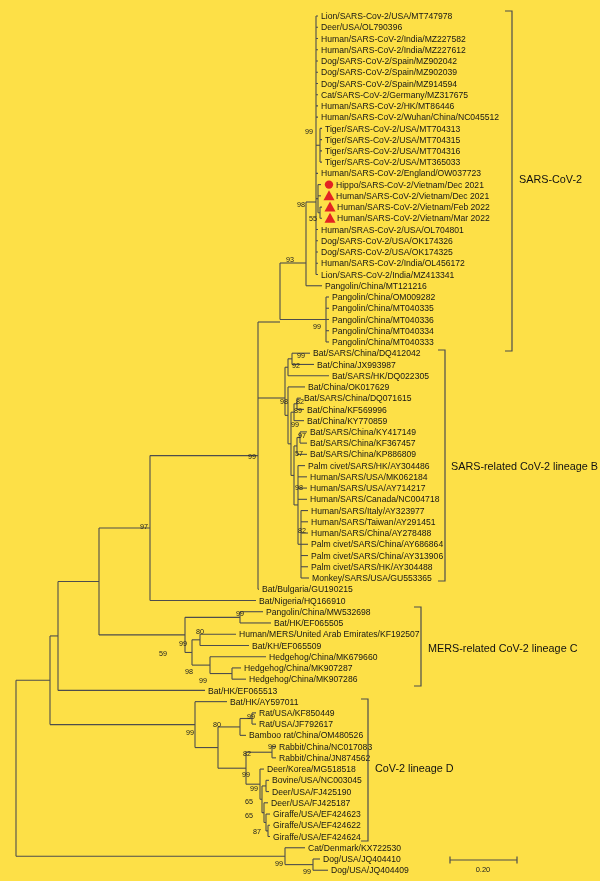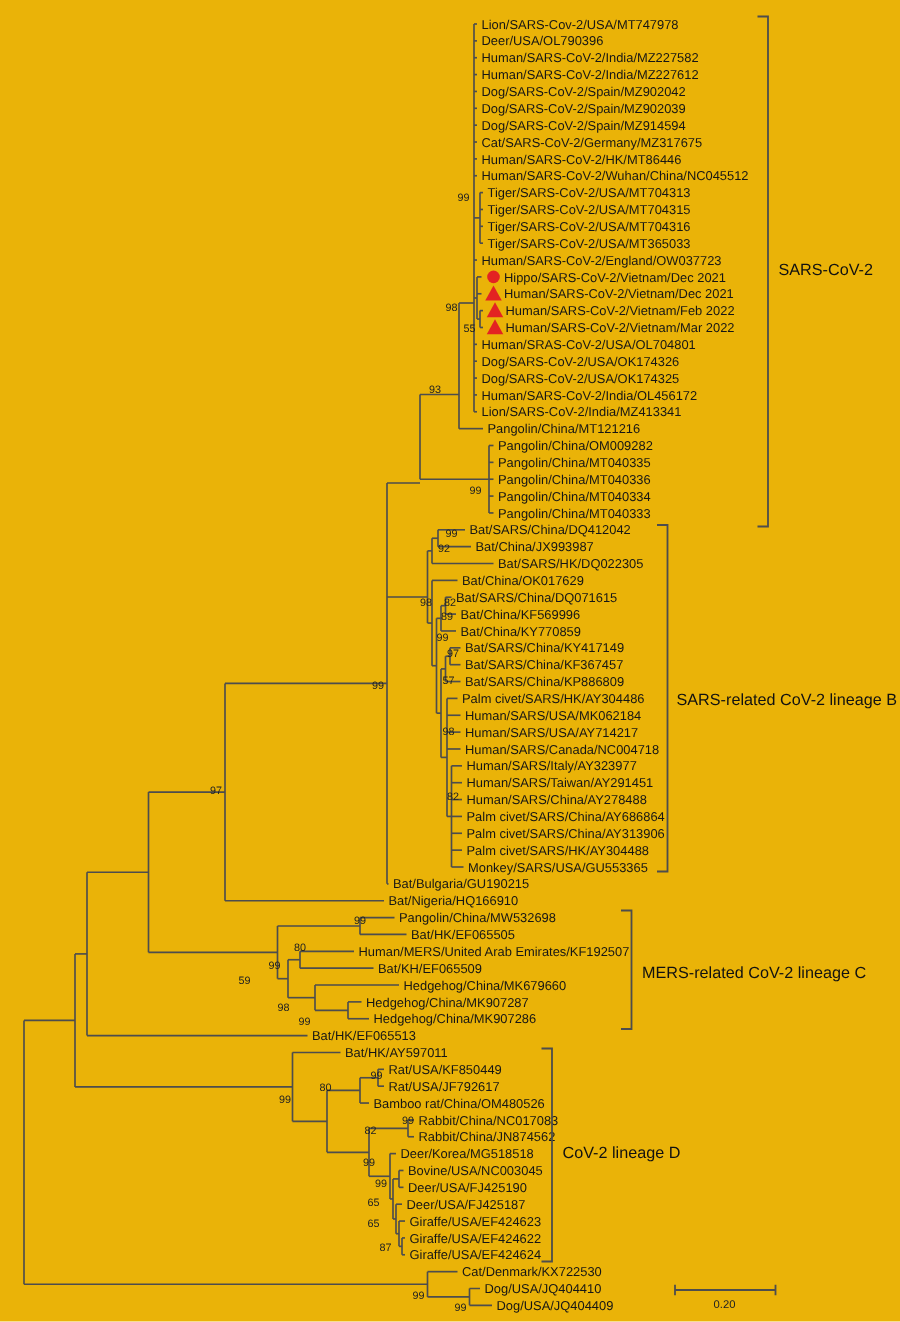--- a/index.html
+++ b/index.html
@@ -1,17 +1,17 @@
 <!DOCTYPE html>
 <html><head>
 <meta charset="utf-8">
 <style>
   html,body{margin:0;padding:0;background:#ffffff;}
   body{font-family:"Liberation Sans", sans-serif;}
-  .fig-wrap{width:600px;height:881px;background:#eab308;position:relative;overflow:hidden;}
+  .fig-wrap{width:600px;height:881px;background:#fde047;position:relative;overflow:hidden;}
   svg{display:block;}
   .branch{stroke:#4d4d4d;stroke-width:1.1;fill:none;}
   .tip-label{font-family:"Liberation Sans",sans-serif;fill:#161616;}
   .bs-label{font-family:"Liberation Sans",sans-serif;fill:#222222;}
   .clade-label{font-family:"Liberation Sans",sans-serif;fill:#111111;}
   .bracket{stroke:#4d4d4d;stroke-width:1.2;fill:none;}
   .scalebar{stroke:#4d4d4d;stroke-width:1.2;}
   .sb-label{font-family:"Liberation Sans",sans-serif;fill:#222222;}
 </style>
 </head>

